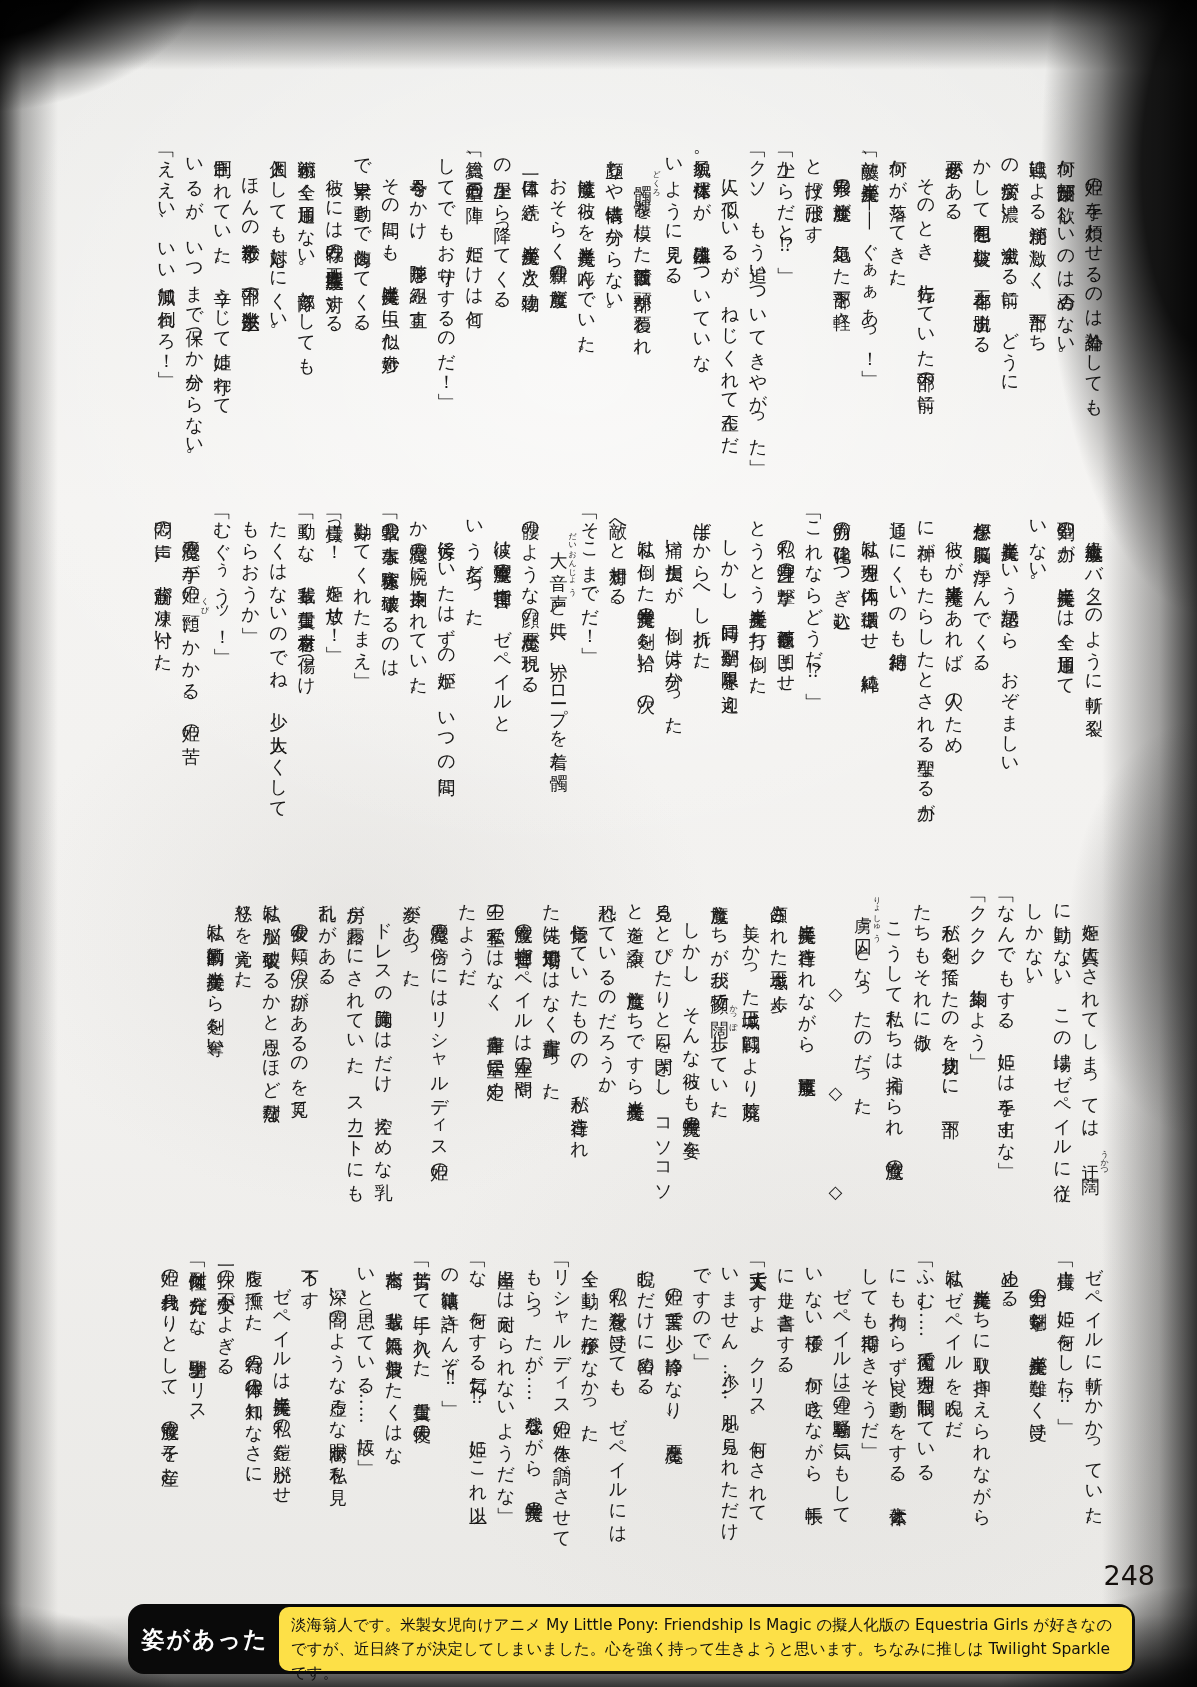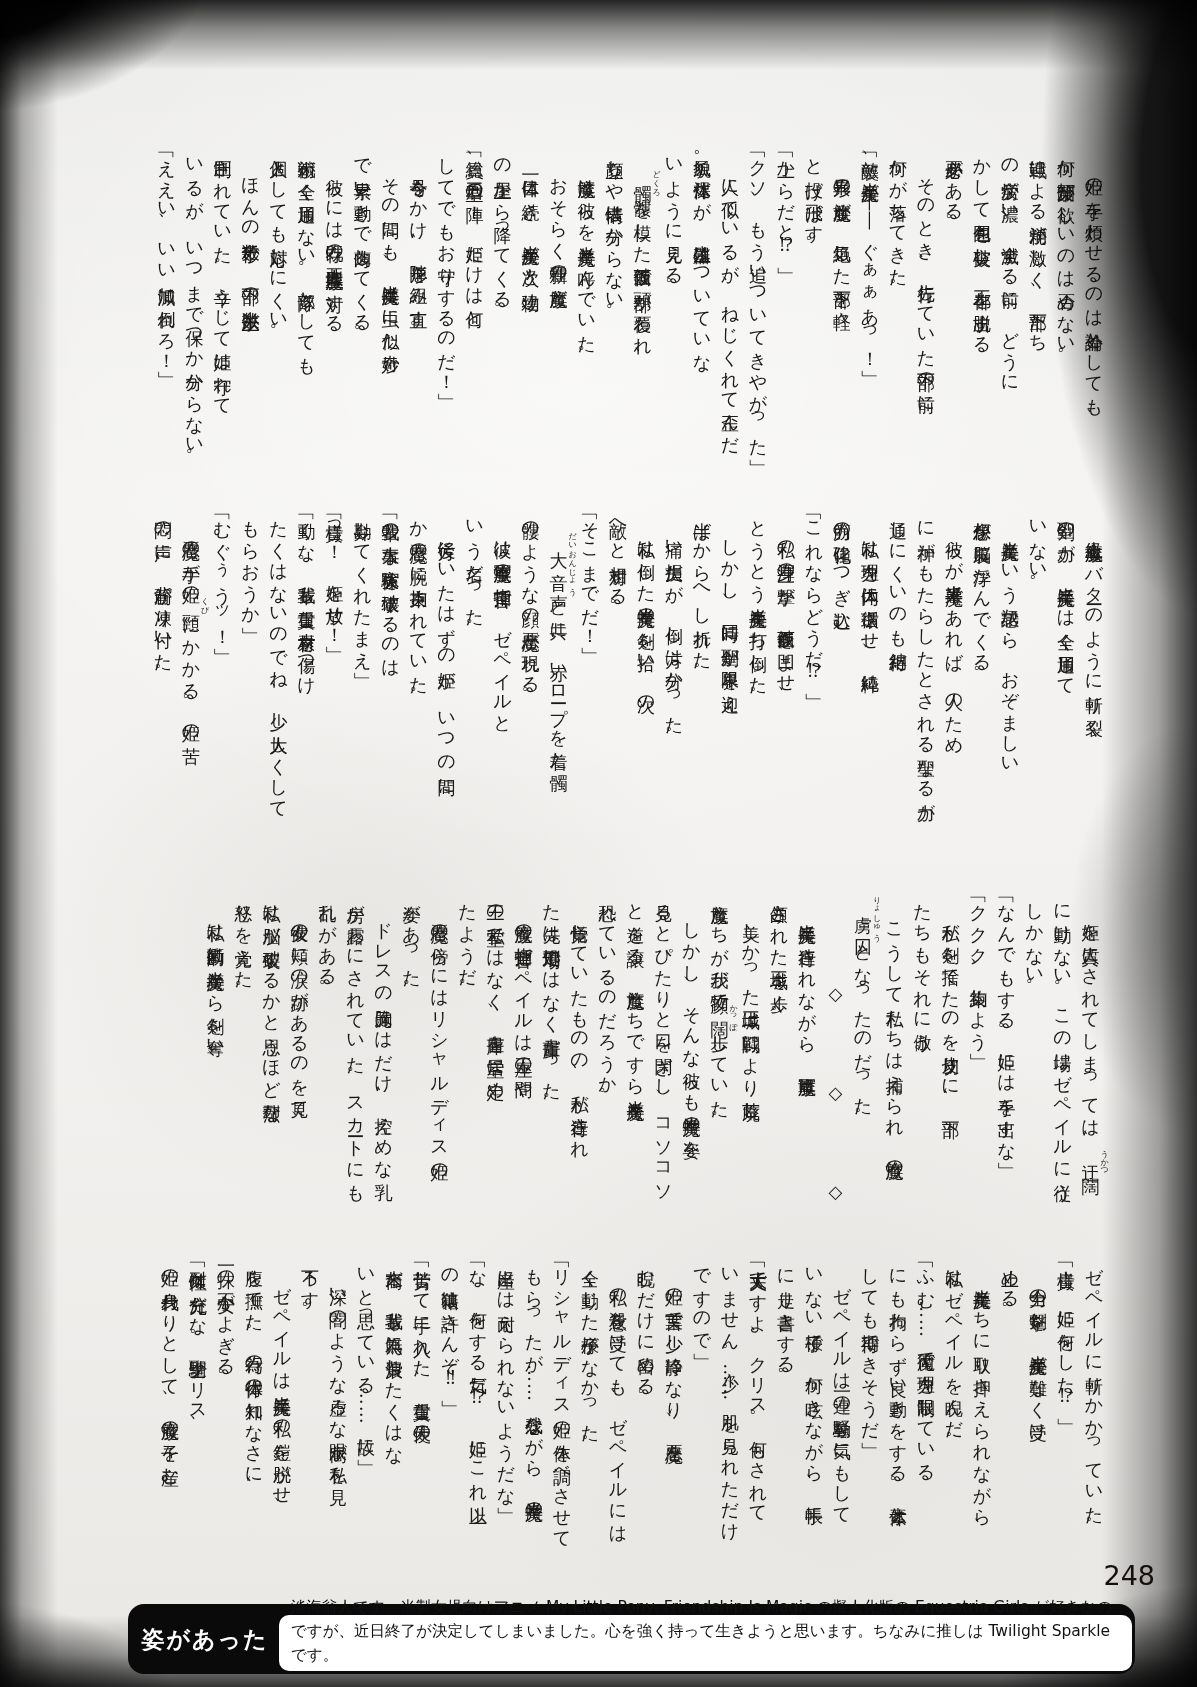--- a/index.html
+++ b/index.html
@@ -48,24 +48,24 @@
     display:flex; align-items:stretch;
     background:#0a0a0a; border-radius:16px; padding:3px;
   }
   .footer-label {
     flex:0 0 148px; display:flex; align-items:center; justify-content:center;
     background:#0a0a0a; color:#fff; font-weight:bold; font-size:23px; letter-spacing:2px;
     font-family:"DejaVu Sans","Liberation Sans",sans-serif;
     border-radius:13px 0 0 13px;
   }
   .footer-box {
-    flex:1; background:#ffffff; border-radius:10px; padding:6px 12px 4px 12px;
+    flex:1; background:#fde047; border-radius:10px; padding:6px 12px 4px 12px;
     font-family:"DejaVu Sans","Liberation Sans",sans-serif;
     font-size:15.5px; line-height:1.55; color:#111; font-weight:500;
-    display:flex; align-items:flex-end;margin-top:8px;
+    display:flex; align-items:flex-start;
   }
 </style>
 </head>
 <body>
 
 <div class="page">
   <div class="band band-1">
       <div class="line ind">姫の手を煩わせるのは論外としても、</div>
       <div class="line">何か打開策が欲しいのは否めない。</div>
       <div class="line">連戦による消耗が激しく、部下たち</div>

